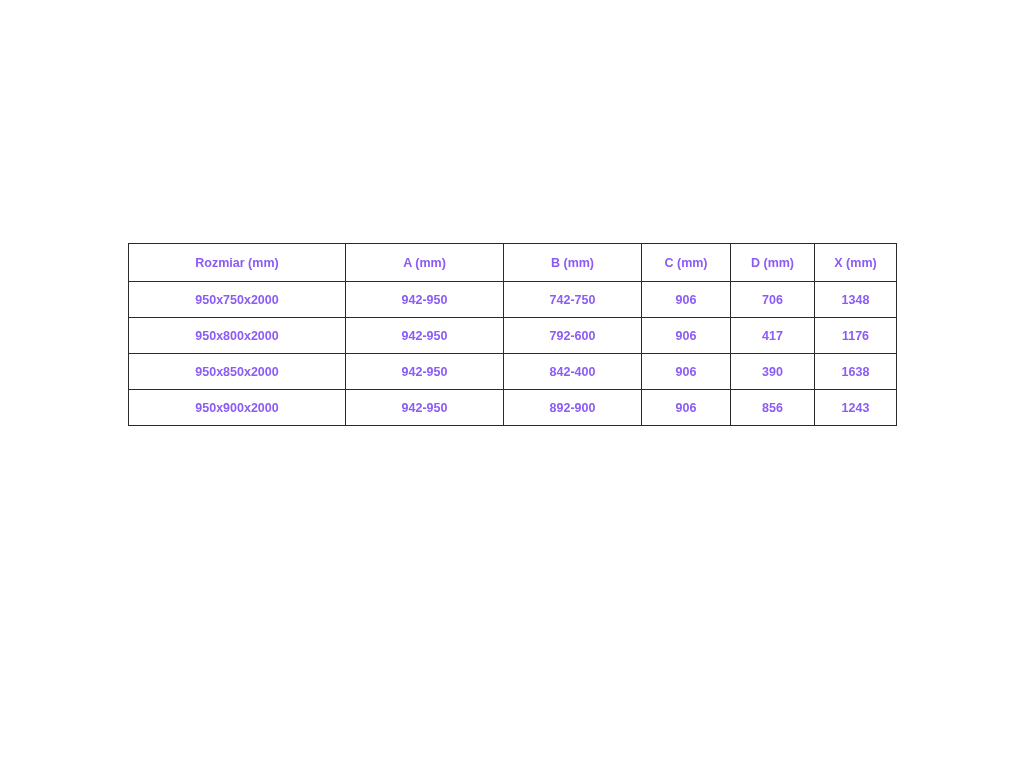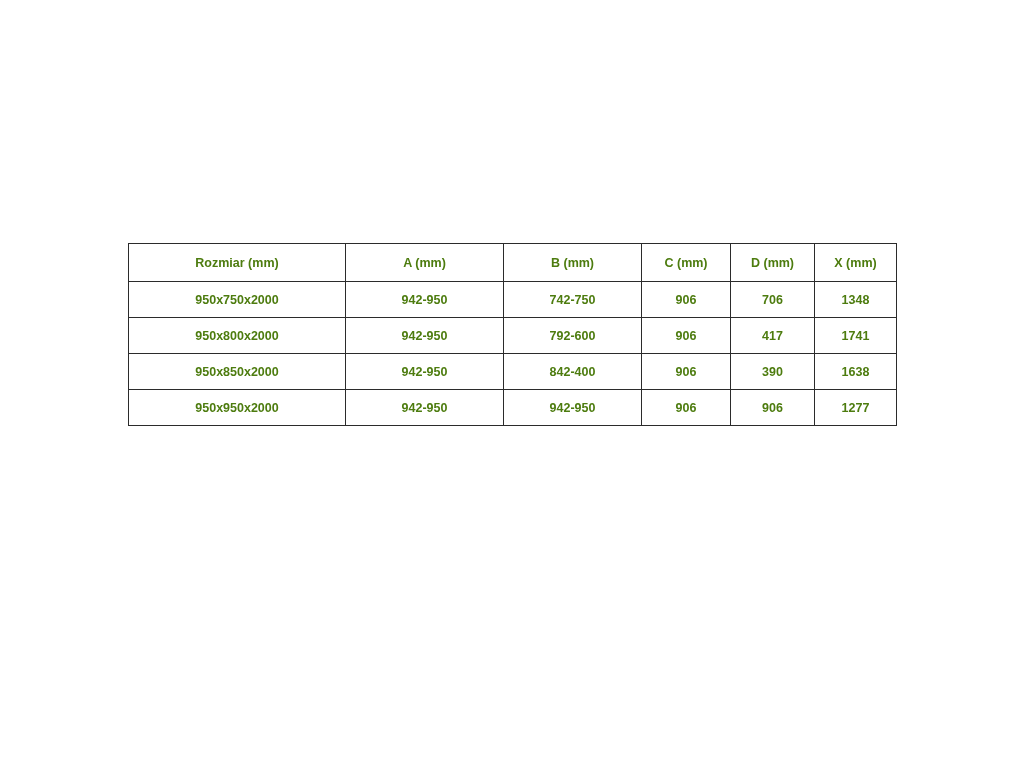--- a/index.html
+++ b/index.html
@@ -25,21 +25,21 @@
     width: 768px;
     table-layout: fixed;
   }
   table.size-table td,
   table.size-table th {
     border: 1px solid #2b2b2b;
     text-align: center;
     vertical-align: middle;
     font-size: 12.5px;
     font-weight: bold;
-    color: #4d7c0f;
+    color: #8b5cf6;
     height: 35px;
     padding: 0 4px;
     background: #ffffff;
     white-space: nowrap;
   }
   table.size-table thead th {
     height: 37px;
     font-size: 12.5px;
   }
   
@@ -81,33 +81,33 @@
         <td>906</td>
         <td>706</td>
         <td>1348</td>
       </tr>
       <tr>
         <td>950x800x2000</td>
         <td>942-950</td>
         <td>792-600</td>
         <td>906</td>
         <td>417</td>
-        <td>1741</td>
+        <td>1176</td>
       </tr>
       <tr>
         <td>950x850x2000</td>
         <td>942-950</td>
         <td>842-400</td>
         <td>906</td>
         <td>390</td>
         <td>1638</td>
       </tr>
       <tr>
-        <td>950x950x2000</td>
+        <td>950x900x2000</td>
         <td>942-950</td>
-        <td>942-950</td>
+        <td>892-900</td>
         <td>906</td>
-        <td>906</td>
-        <td>1277</td>
+        <td>856</td>
+        <td>1243</td>
       </tr>
     </tbody>
   </table>
 </div>
 
 </body></html>

